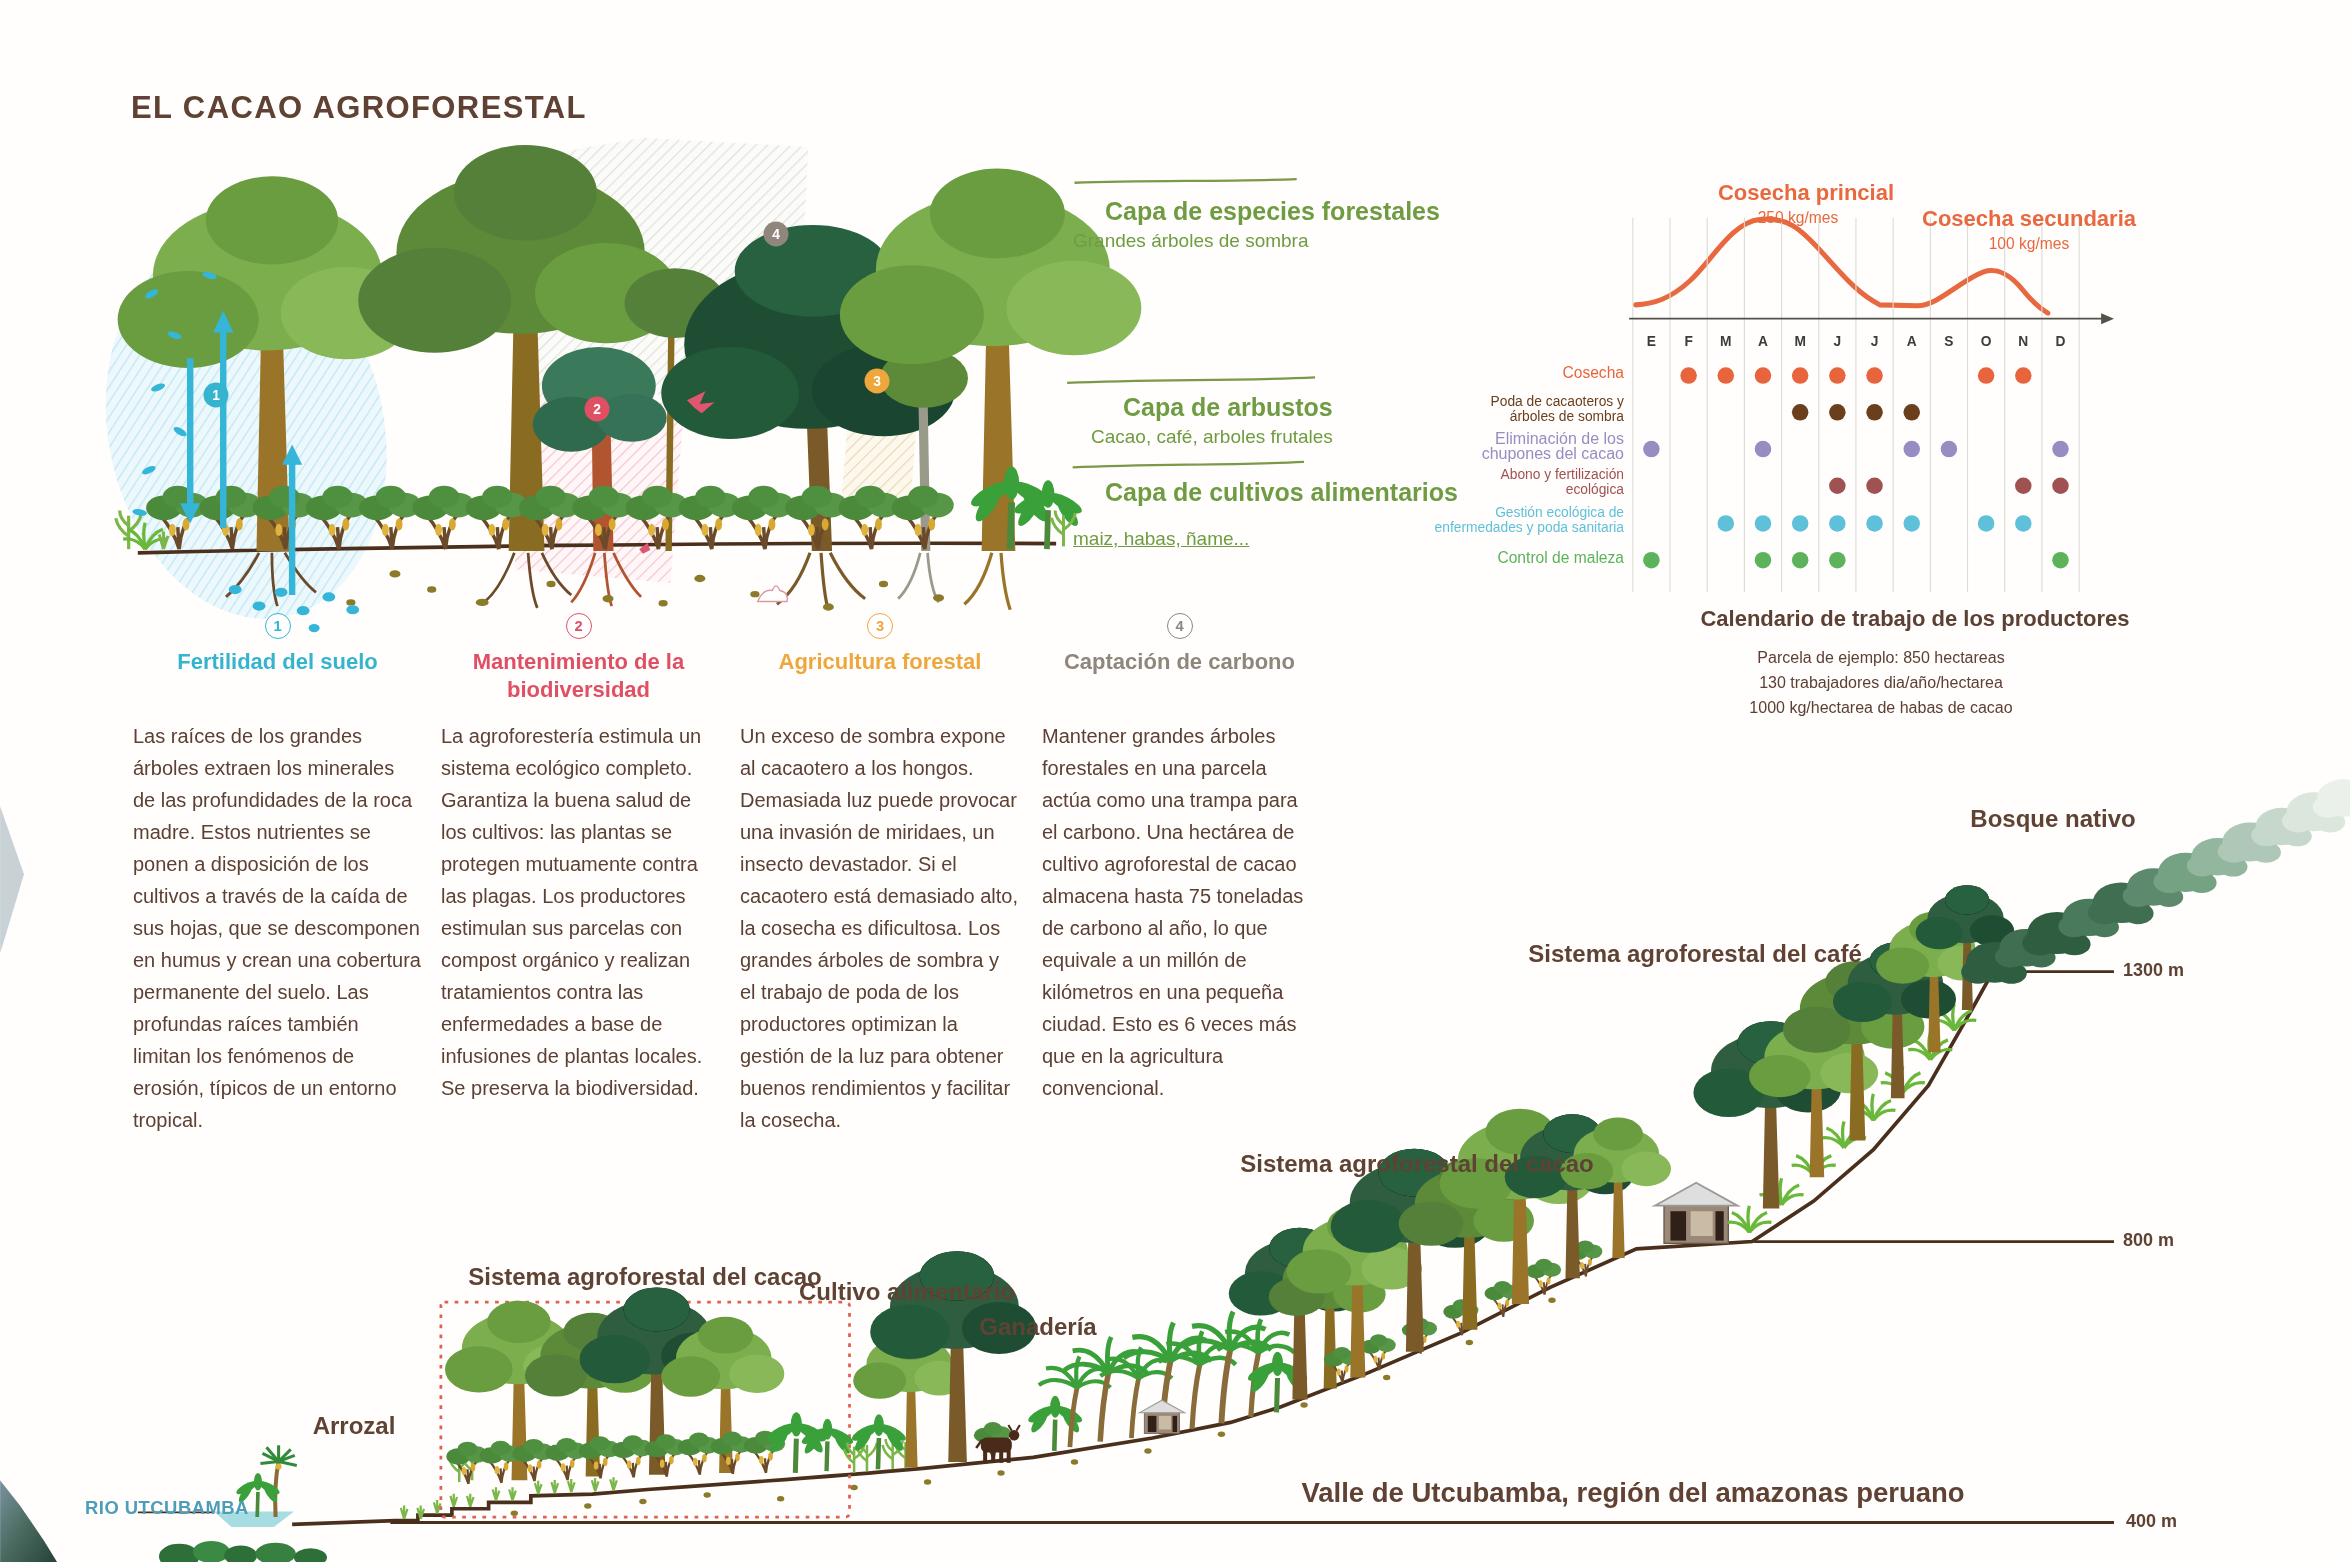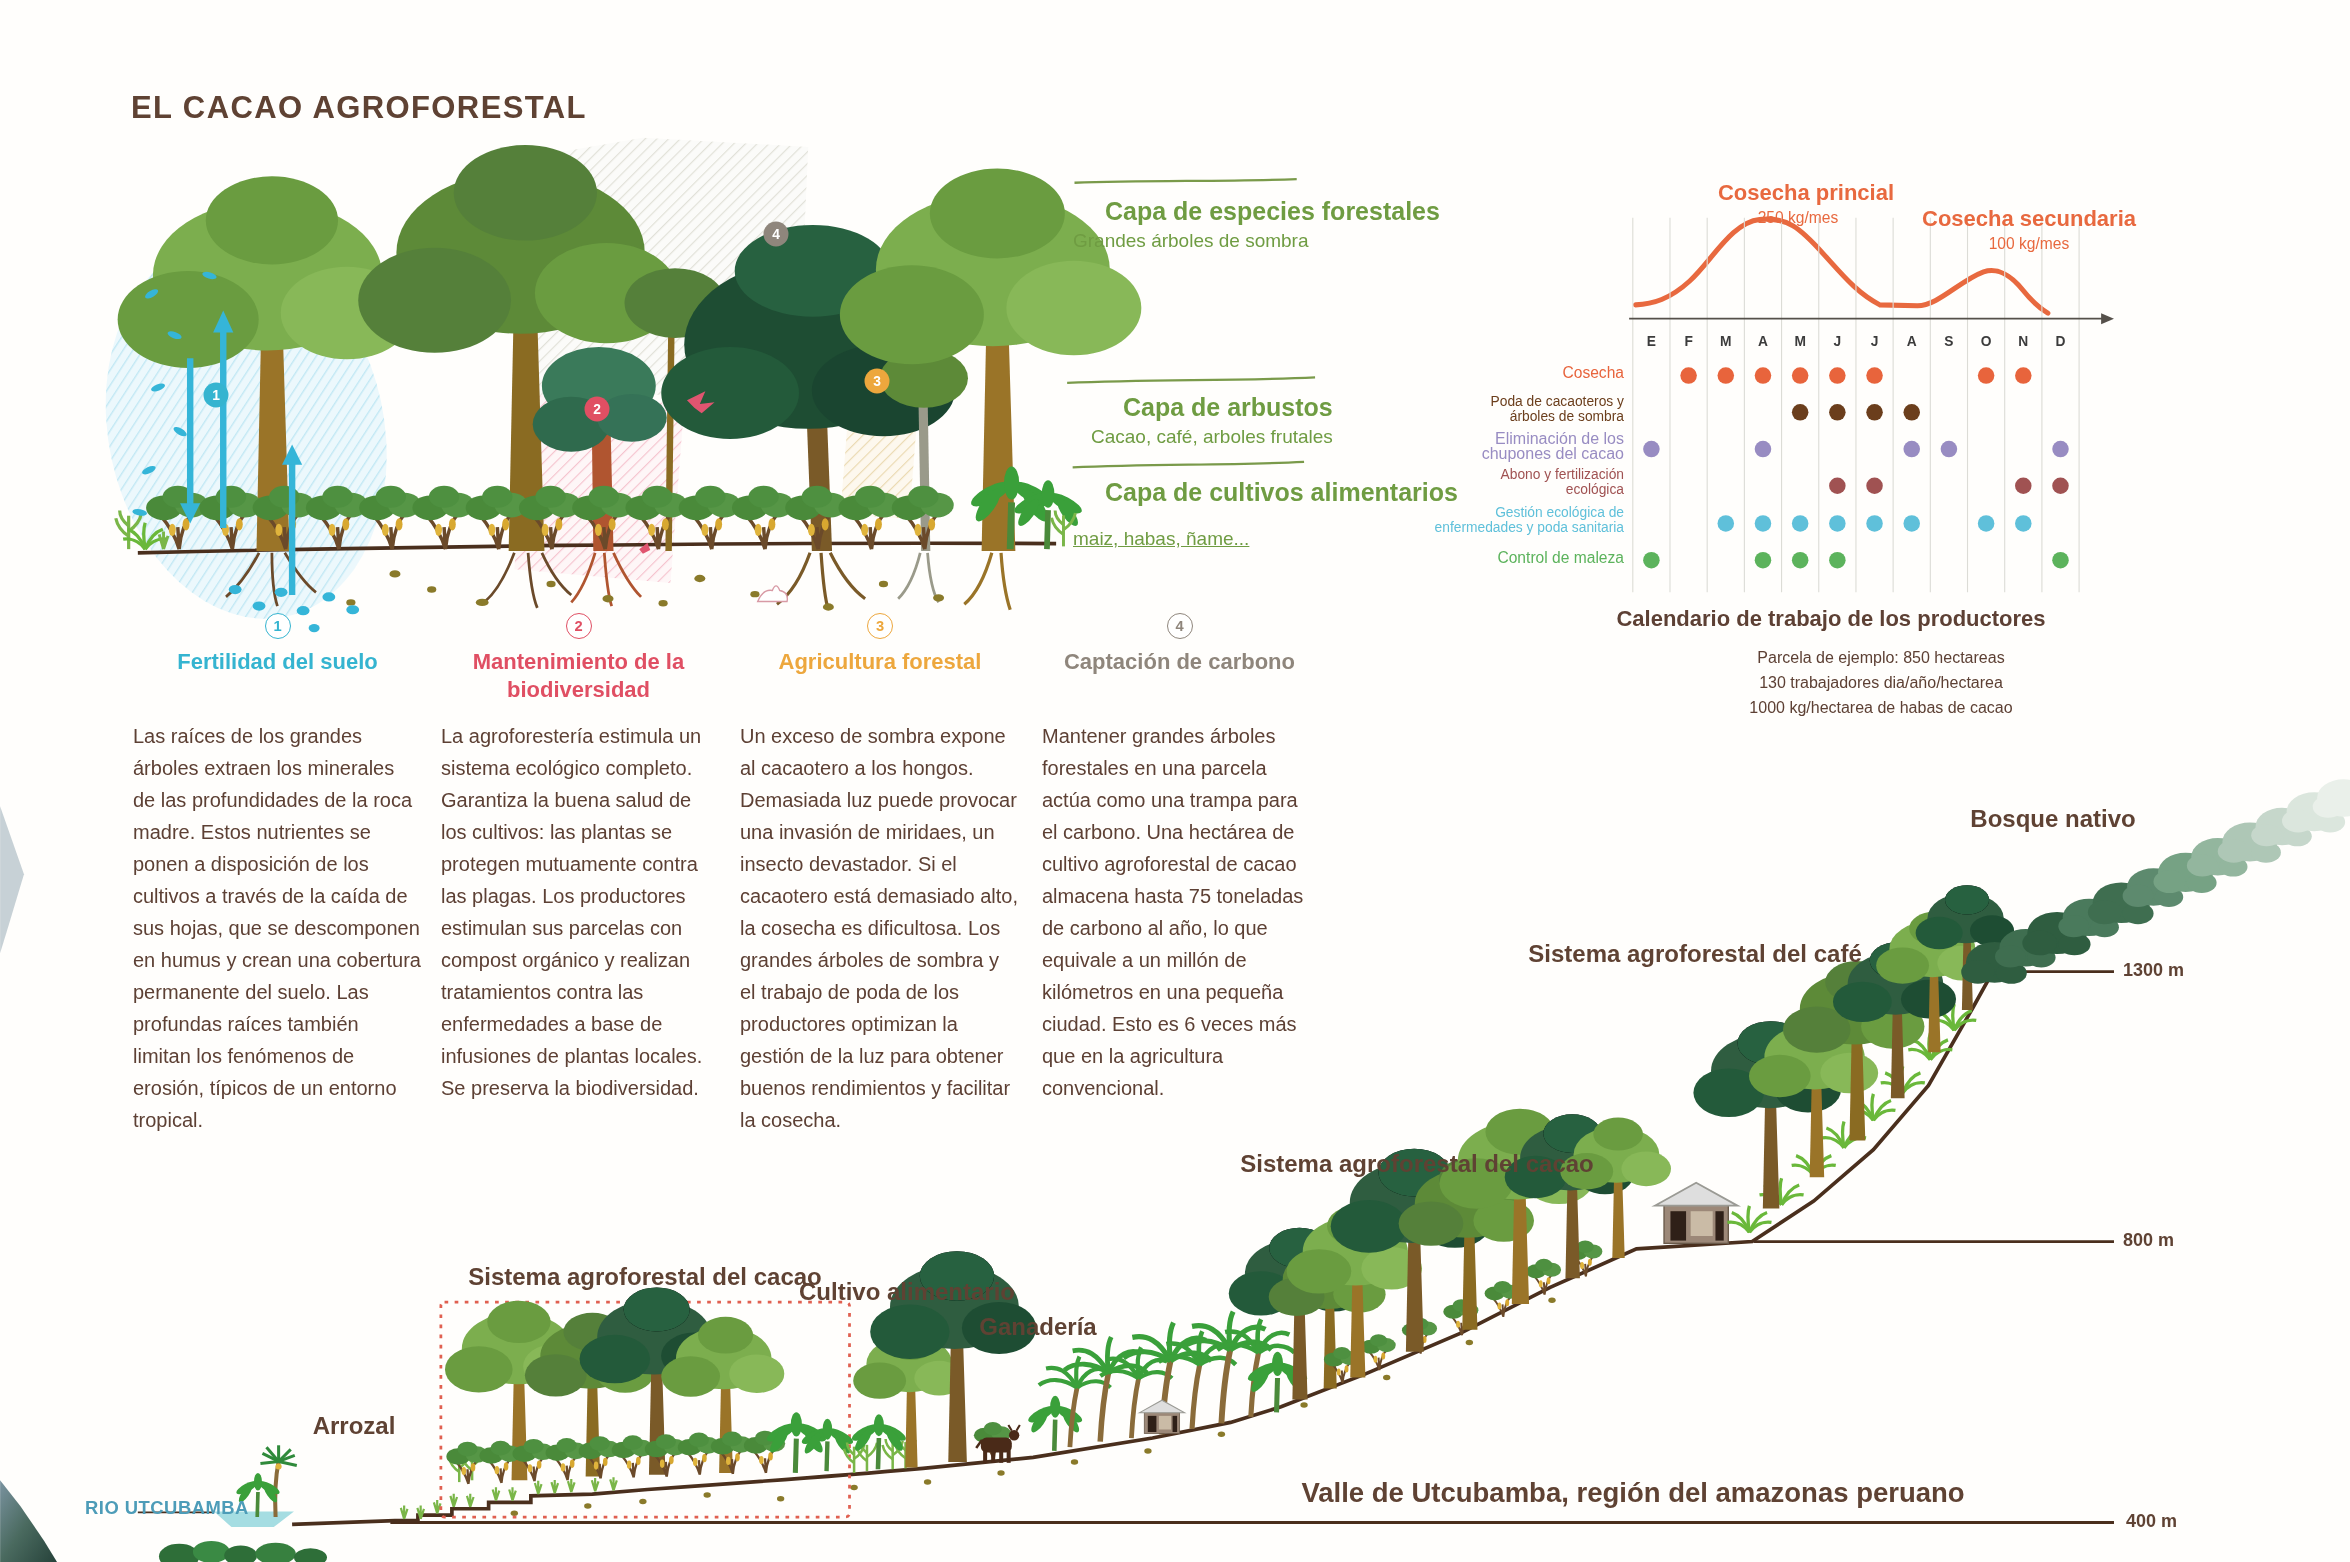--- a/index.html
+++ b/index.html
@@ -537,21 +537,21 @@
     </div>
     <div class="cal-row-label" style="color: rgb(95, 192, 218); top: 505px; font-size: 13.8px; line-height: 15px;">
       <div>Gestión ecológica de</div>
       <div>enfermedades y poda sanitaria</div>
     </div>
     <div class="cal-row-label" style="color: rgb(92, 179, 92); top: 550px; font-size: 15.6px; line-height: 15.6px;">
       <div>Control de maleza</div>
     </div>
   </div>
 
-<div class="abs cal-cap" style="left:1831px;top:606px;">Calendario de trabajo de los productores</div>
+<div class="abs cal-cap" style="left:1915px;top:606px;">Calendario de trabajo de los productores</div>
 <div class="abs cal-notes" style="left:1881px;top:645px;">
   <div>Parcela de ejemplo: 850 hectareas</div>
   <div>130 trabajadores dia/año/hectarea</div>
   <div>1000 kg/hectarea de habas de cacao</div>
 </div>
 
 <div class="ill-badge" style="left: 216px; top: 395px; background: rgb(53, 180, 208);">1</div>
 <div class="ill-badge" style="left: 597px; top: 409px; background: rgb(224, 79, 99);">2</div>
 <div class="ill-badge" style="left: 877px; top: 381px; background: rgb(237, 167, 61);">3</div>
 <div class="ill-badge" style="left: 776px; top: 234px; background: rgb(143, 134, 124);">4</div>

